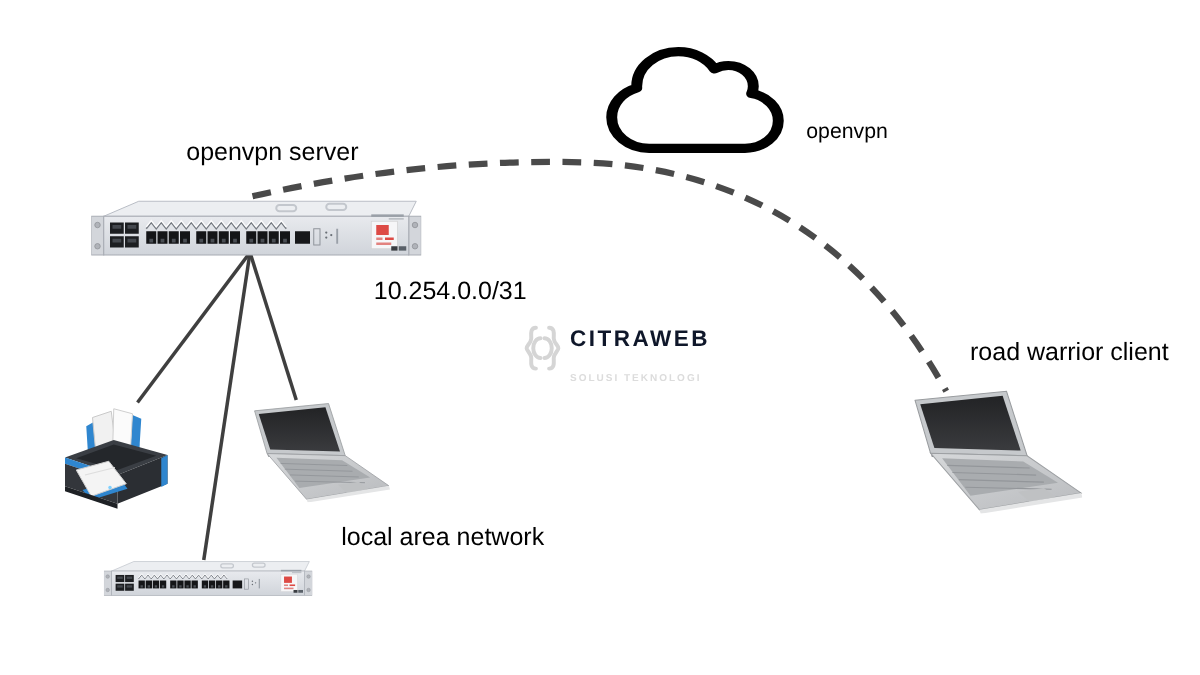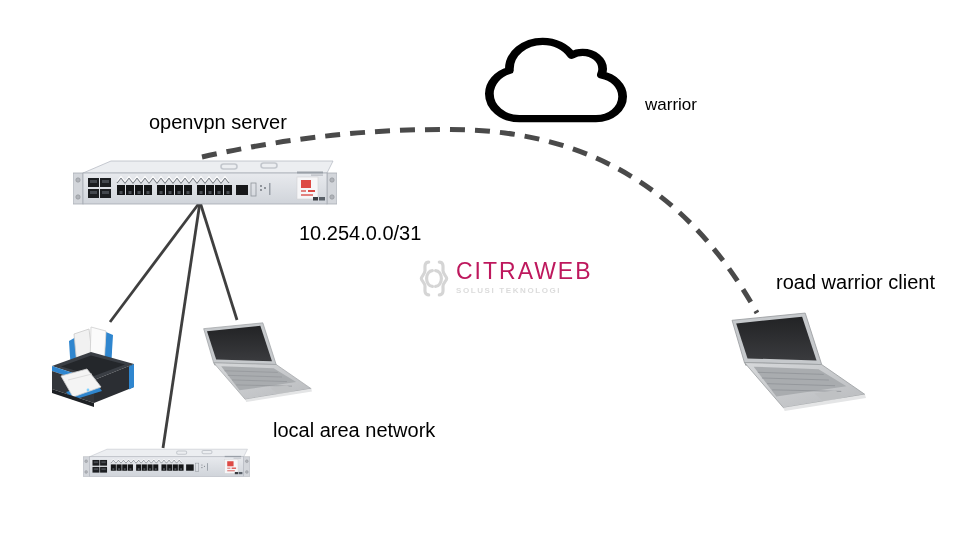--- a/index.html
+++ b/index.html
@@ -12,26 +12,26 @@
     position:absolute;font-size:20px;color:#000;white-space:nowrap;
     font-family:"Liberation Sans", sans-serif;line-height:1.2;
   }
   .lan-annot{line-height:25px;}
   .watermark{
     position:absolute;left:418px;top:260px;display:flex;align-items:flex-start;
     user-select:none;
   }
   .wm-text{margin-left:6px;padding-top:3px;}
   .wm-brand{
-    display:block;font-size:23px;font-weight:normal;letter-spacing:2px;
-    color:#be185d;line-height:17px;
+    display:block;font-size:18px;font-weight:bold;letter-spacing:2px;
+    color:#0f172a;line-height:17px;
   }
   .wm-tagline{
     display:block;font-size:8px;font-weight:bold;letter-spacing:1.6px;
-    color:#dcdcdc;line-height:10px;margin-top:6px;
+    color:#dcdcdc;line-height:10px;margin-top:18px;
   }
 </style>
 </head>
 <body>
 
 <div class="canvas">
 
   <svg width="0" height="0" style="position:absolute" aria-hidden="true">
     <defs>
       <linearGradient id="gradRouter" x1="0" y1="0" x2="0" y2="1">
@@ -187,21 +187,21 @@
   <svg class="abs" style="left:202px;top:322px" width="110" height="80" viewBox="0 0 132 96">
     <use href="#sym-laptop"></use>
   </svg>
 
   <svg class="abs" style="left:730px;top:312px" width="136" height="99" viewBox="0 0 132 96">
     <use href="#sym-laptop"></use>
   </svg>
 
   <div class="lbl" style="left:149px;top:110px">openvpn server</div>
 
-  <div class="lbl" style="left:645px;top:95px;font-size:17px">warrior</div>
+  <div class="lbl" style="left:645px;top:95px;font-size:17px">openvpn</div>
 
   <div class="lbl lan-annot" style="left:299px;top:221px">
     <span style="display:block">10.254.0.0/31</span>
   </div>
 
   <div class="lbl" style="left:273px;top:418px">local area network</div>
 
   <div class="lbl" style="left:776px;top:270px">road warrior client</div>
 
   <div class="watermark">

